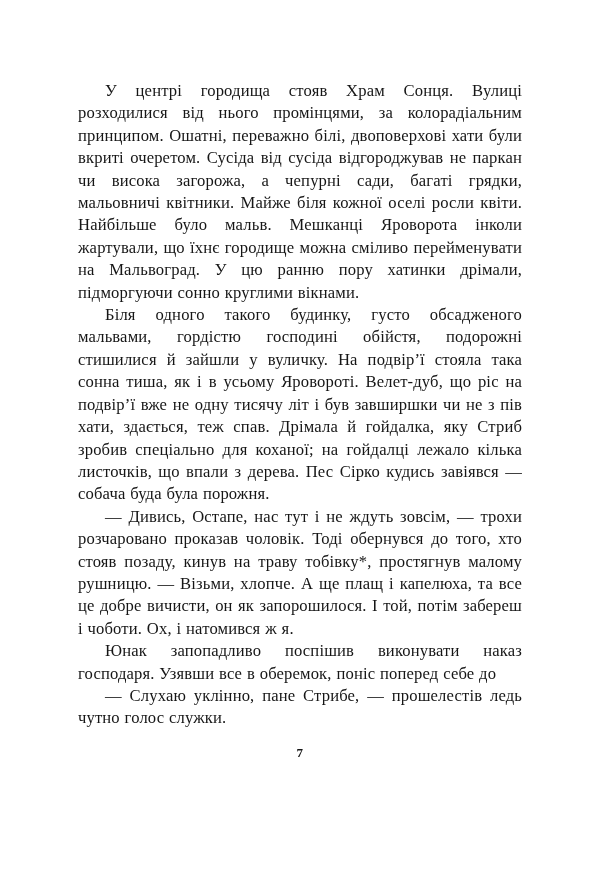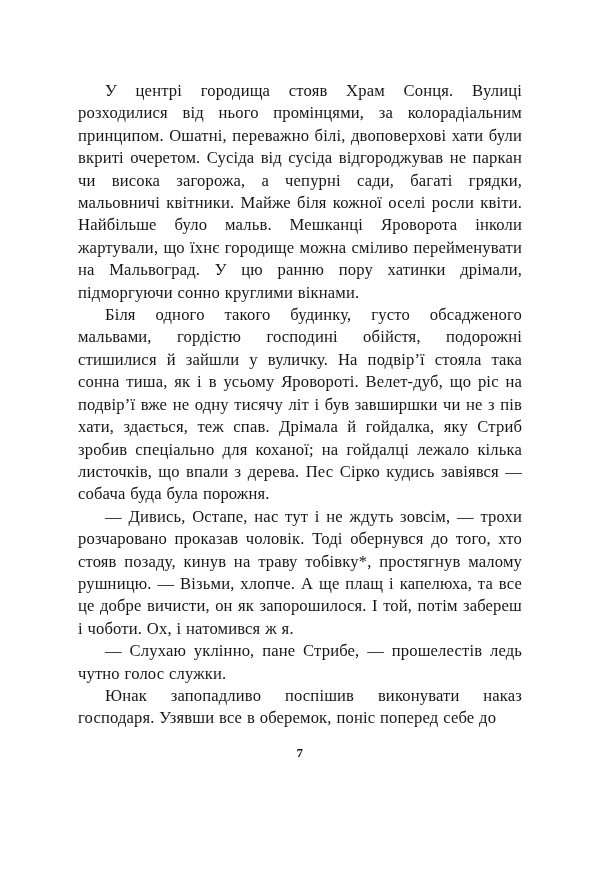--- a/index.html
+++ b/index.html
@@ -61,20 +61,20 @@
 </style>
 </head>
 <body>
 
 <div class="page">
 
   <div class="text-block">
     <p>У центрі городища стояв Храм Сонця. Вулиці розходилися від нього промінцями, за колорадіальним принципом. Ошатні, переважно білі, двоповерхові хати були вкриті очеретом. Сусіда від сусіда відгороджував не паркан чи висока загорожа, а чепурні сади, багаті грядки, мальовничі квітники. Майже біля кожної оселі росли квіти. Найбільше було мальв. Мешканці Яроворота інколи жартували, що їхнє городище можна сміливо перейменувати на Мальвоград. У цю ранню пору хатинки дрімали, підморгуючи сонно круглими вікнами.</p>
     <p>Біля одного такого будинку, густо обсадженого мальвами, гордістю господині обійстя, подорожні стишилися й зайшли у вуличку. На подвір’ї стояла така сонна тиша, як і в усьому Яровороті. Велет-дуб, що ріс на подвір’ї вже не одну тисячу літ і був завширшки чи не з пів хати, здається, теж спав. Дрімала й гойдалка, яку Стриб зробив спеціально для коханої; на гойдалці лежало кілька листочків, що впали з дерева. Пес Сірко кудись завіявся — собача буда була порожня.</p>
     <p>— Дивись, Остапе, нас тут і не ждуть зовсім, — трохи розчаровано проказав чоловік. Тоді обернувся до того, хто стояв позаду, кинув на траву тобівку*, простягнув малому рушницю. — Візьми, хлопче. А ще плащ і капелюха, та все це добре вичисти, он як запорошилося. І той, потім забереш і чоботи. Ох, і натомився ж я.</p>
+    <p>Юнак запопадливо поспішив виконувати наказ господаря. Узявши все в оберемок, поніс поперед себе до</p>
     <p>— Слухаю уклінно, пане Стрибе, — прошелестів ледь чутно голос служки.</p>
-    <p>Юнак запопадливо поспішив виконувати наказ господаря. Узявши все в оберемок, поніс поперед себе до</p>
   </div>
 
 
   <div class="page-number">7</div>
 
 </div>
 
 </body></html>

